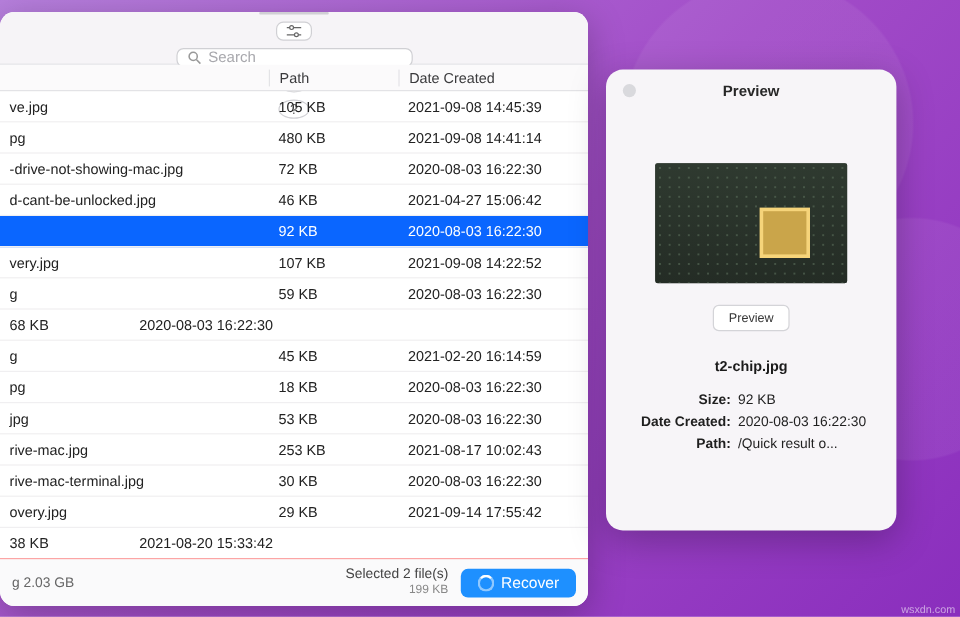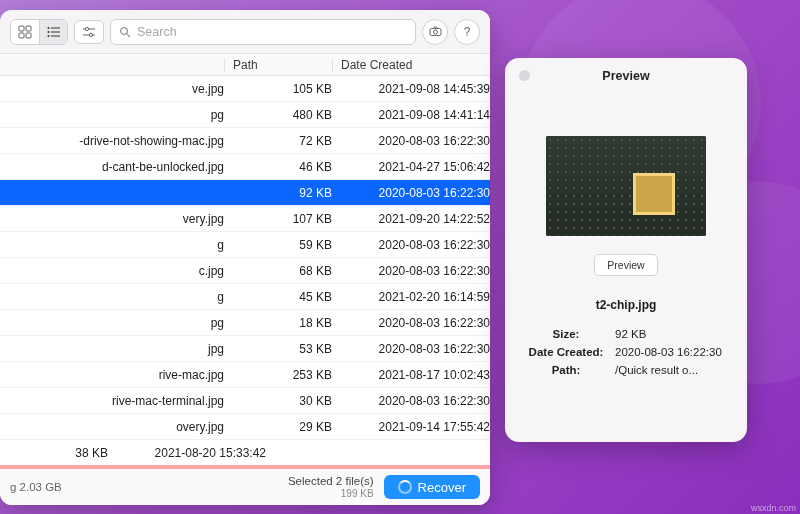--- a/index.html
+++ b/index.html
@@ -16,46 +16,46 @@
       radial-gradient(circle at 95% 55%, rgba(255,255,255,.06) 0 100px, transparent 102px);
   }
   
   .filewin {
     position:absolute; left:0; top:10px; width:490px; height:495px;
     background:#fff; border-radius:12px; box-shadow:0 8px 30px rgba(0,0,0,.25);
     display:flex; flex-direction:column; overflow:hidden;
   }
   .toolbar {
     height:44px; display:flex; align-items:center; gap:6px; padding:0 10px;
-    border-bottom:1px solid #e3e3e6; background:#f6f4f7;
+    border-bottom:1px solid #e3e3e6; background:#f6f4f7;flex-direction:column;
   }
   .tb-group { display:flex; border:1px solid #d0d0d4; border-radius:6px; overflow:hidden; }
   .tb-btn  { width:28px; height:24px; display:flex; align-items:center; justify-content:center; background:#fff; color:#555; }
   .tb-btn.active { background:#e9e9ec; color:#333; }
   .tb-btn + .tb-btn { border-left:1px solid #d0d0d4; }
   .tb-single{ border:1px solid #d0d0d4; border-radius:6px; width:30px; height:24px; display:flex; align-items:center; justify-content:center; background:#fff; color:#666;}
   .search { flex:1; display:flex; align-items:center; gap:6px; height:26px; border:1px solid #d0d0d4; border-radius:6px; padding:0 8px; background:#fff; color:#999; }
   .search input { border:none; outline:none; flex:1; font-size:12.5px; color:#222; background:transparent;}
   .search input::placeholder{color:#a8a8ad;}
   .circ { width:26px; height:26px; border:1px solid #d0d0d4; border-radius:50%; display:flex; align-items:center; justify-content:center; background:#fff; color:#666; font-size:11px;}
   
   .headers { display:flex; font-size:12px; color:#3a3a3c; background:#fbfafb; border-bottom:1px solid #e3e3e6; height:22px; align-items:center; }
   .headers div { padding:0 8px; }
   .col-name { flex:1; }
   .col-size { width:108px; border-left:1px solid #e3e3e6; }
   .col-date { width:158px; border-left:1px solid #e3e3e6; }
   
-  .rows { flex:1; overflow:hidden;text-align:right; }
+  .rows { flex:1; overflow:hidden; }
   .row  { display:flex; height:26px; align-items:center; font-size:12px; color:#222; border-bottom:1px solid #f0eff1; }
   .row .c-name { flex:1; padding-left:8px; white-space:nowrap; overflow:hidden; text-overflow:ellipsis;}
   .row .c-size { width:108px; padding-left:8px;}
   .row .c-date { width:158px; padding-left:8px;}
   .row.sel { background:#0a66ff; color:#fff; }
   
-  .footer { height:40px; border-top:4px solid #fca5a5; display:flex; align-items:center; padding:0 10px; font-size:11.5px; color:#444; background:#fafafb;}
+  .footer { height:40px; border-top:1px solid #fca5a5; display:flex; align-items:center; padding:0 10px; font-size:11.5px; color:#444; background:#fafafb;}
   .footer .left { flex:1; color:#666; }
   .footer .sel-block { text-align:right; line-height:1.15; margin-right:10px; color:#444;}
   .footer .sel-block .sub{ font-size:10px; color:#888;}
   .recover-btn { display:flex; gap:6px; align-items:center; background:#1e90ff; color:#fff; border:none; border-radius:6px; height:24px; padding:0 14px; font-size:13px;}
   .recover-btn .spin { width:14px; height:14px; border:2px solid rgba(255,255,255,.5); border-top-color:#fff; border-radius:50%; }
   .watermark { position:absolute; right:4px; bottom:1px; font-size:9px; color:rgba(255,255,255,.55);}
   
   .prevwin {
     position:absolute; left:505px; top:58px; width:242px; height:384px;
     background:#f7f5f8; border-radius:14px; box-shadow:0 8px 30px rgba(0,0,0,.25);
@@ -70,21 +70,21 @@
   .thumb::after  { left:90px; top:40px; width:36px; height:36px; background:#caa54a; box-shadow:0 0 0 3px #f6d47a; }
   .thumb .pcb { position:absolute; inset:0;
      background:
        radial-gradient(rgba(90,110,90,.6) 1px, transparent 1px) 0 0/8px 8px,
        linear-gradient(#2f3a30,#242c25);
   }
   .chip-btn { margin-top:18px; font-size:10.5px; padding:4px 12px; border-radius:5px; border:1px solid #d4d4d8; background:#fff; color:#353535;}
   .fname { margin-top:22px; font-size:12px; font-weight:600; color:#1b1b1b;}
   .meta { margin-top:16px; font-size:11.5px; color:#1f1f1f; width:100%; padding:0 6px;}
   .meta div{ display:flex; gap:6px; margin-bottom:6px;}
-  .meta .k{ width:86px; text-align:center; font-weight:600;}
+  .meta .k{ width:86px; text-align:right; font-weight:600;}
   svg { display:block; }
 </style>
 </head>
 <body>
 <div class="desktop-pattern"></div>
 
 <div class="filewin">
   <div class="toolbar">
     <div class="tb-group">
       <div class="tb-btn">
@@ -161,29 +161,28 @@
         <div class="c-date">2021-04-27 15:06:42</div>
       </div>
       <div class="row sel">
         <div class="c-name"></div>
         <div class="c-size">92 KB</div>
         <div class="c-date">2020-08-03 16:22:30</div>
       </div>
       <div class="row">
         <div class="c-name">very.jpg</div>
         <div class="c-size">107 KB</div>
-        <div class="c-date">2021-09-20 14:22:52</div>
+        <div class="c-date">2021-09-08 14:22:52</div>
       </div>
       <div class="row">
         <div class="c-name">g</div>
         <div class="c-size">59 KB</div>
         <div class="c-date">2020-08-03 16:22:30</div>
       </div>
       <div class="row">
-        <div class="c-name">c.jpg</div>
         <div class="c-size">68 KB</div>
         <div class="c-date">2020-08-03 16:22:30</div>
       </div>
       <div class="row">
         <div class="c-name">g</div>
         <div class="c-size">45 KB</div>
         <div class="c-date">2021-02-20 16:14:59</div>
       </div>
       <div class="row">
         <div class="c-name">pg</div>

